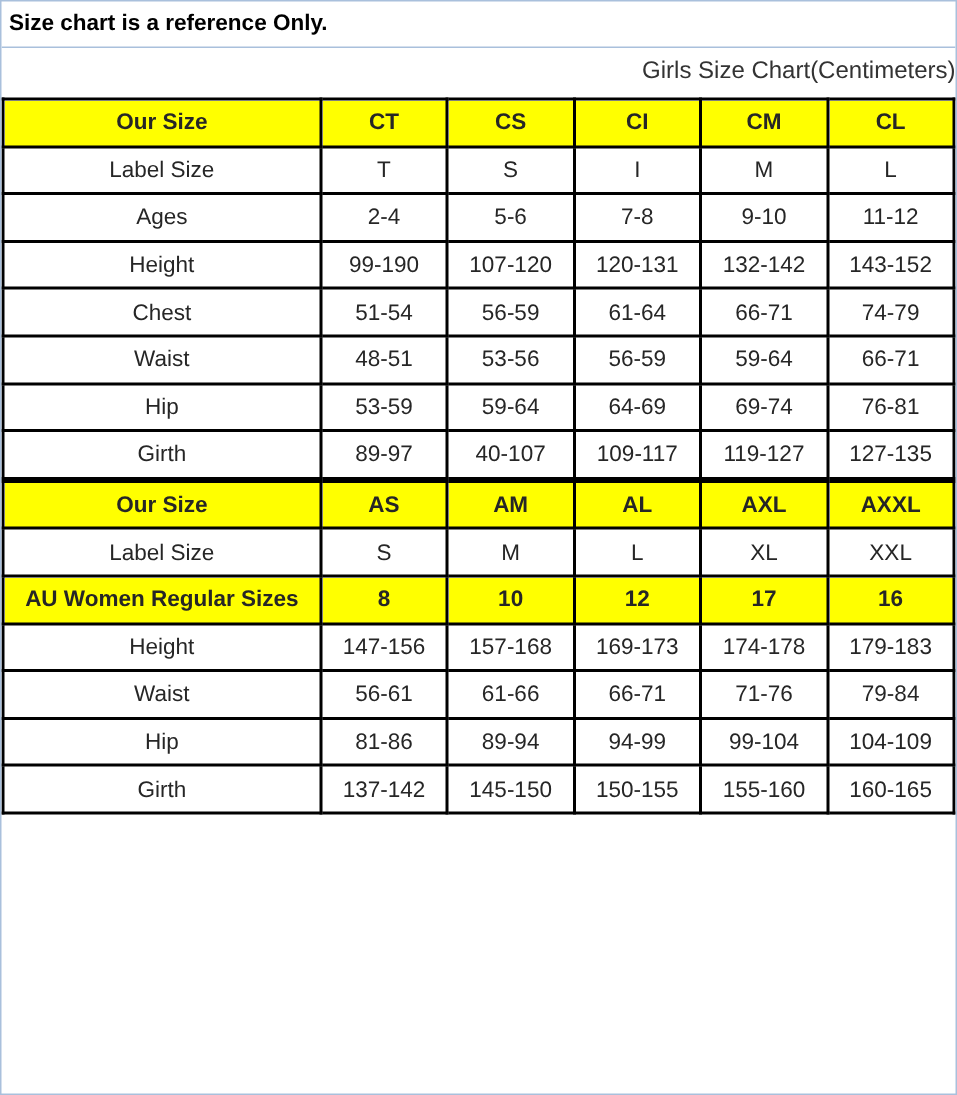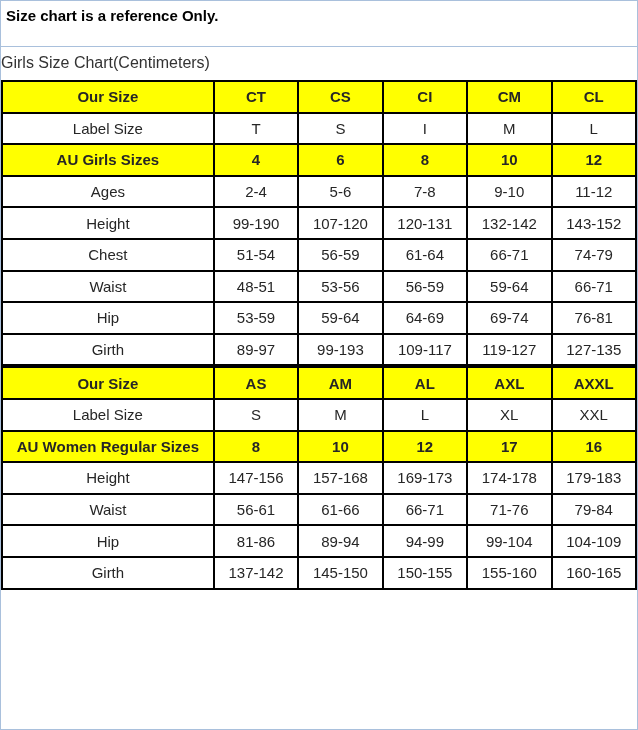--- a/index.html
+++ b/index.html
@@ -17,34 +17,34 @@
   .page{
     box-sizing:border-box;
     width:638px;
     height:730px;
     border:1px solid var(--outer-border);
     background:#ffffff;
     overflow:hidden;
   }
   .note{
     box-sizing:border-box;
-    height:46px;
+    height:31px;
     line-height:30px;
     border-bottom:1px solid var(--outer-border);
     font-weight:bold;
     font-size:15px;
     color:#000000;
     padding-left:5px;
     white-space:nowrap;
   }
   .section-title{
     box-sizing:border-box;
     height:33px;
     line-height:32px;
-    text-align:left;
+    text-align:right;
     font-size:16px;
     color:#333333;
     white-space:nowrap;
   }
   table.size-table{
     width:100%;
     border-collapse:collapse;
     table-layout:fixed;
   }
   table.size-table td{
@@ -96,28 +96,20 @@
         </tr>
         <tr>
           <td>Label Size</td>
           <td>T</td>
           <td>S</td>
           <td>I</td>
           <td>M</td>
           <td>L</td>
         </tr>
         <tr>
-          <td class="hl">AU Girls Sizes</td>
-          <td class="hl">4</td>
-          <td class="hl">6</td>
-          <td class="hl">8</td>
-          <td class="hl">10</td>
-          <td class="hl">12</td>
-        </tr>
-        <tr>
           <td>Ages</td>
           <td>2-4</td>
           <td>5-6</td>
           <td>7-8</td>
           <td>9-10</td>
           <td>11-12</td>
         </tr>
         <tr>
           <td>Height</td>
           <td>99-190</td>
@@ -146,21 +138,21 @@
           <td>Hip</td>
           <td>53-59</td>
           <td>59-64</td>
           <td>64-69</td>
           <td>69-74</td>
           <td>76-81</td>
         </tr>
         <tr>
           <td>Girth</td>
           <td>89-97</td>
-          <td>99-193</td>
+          <td>40-107</td>
           <td>109-117</td>
           <td>119-127</td>
           <td>127-135</td>
         </tr>
       </tbody>
   </table>
 
 
   <table class="size-table">
     <colgroup>

